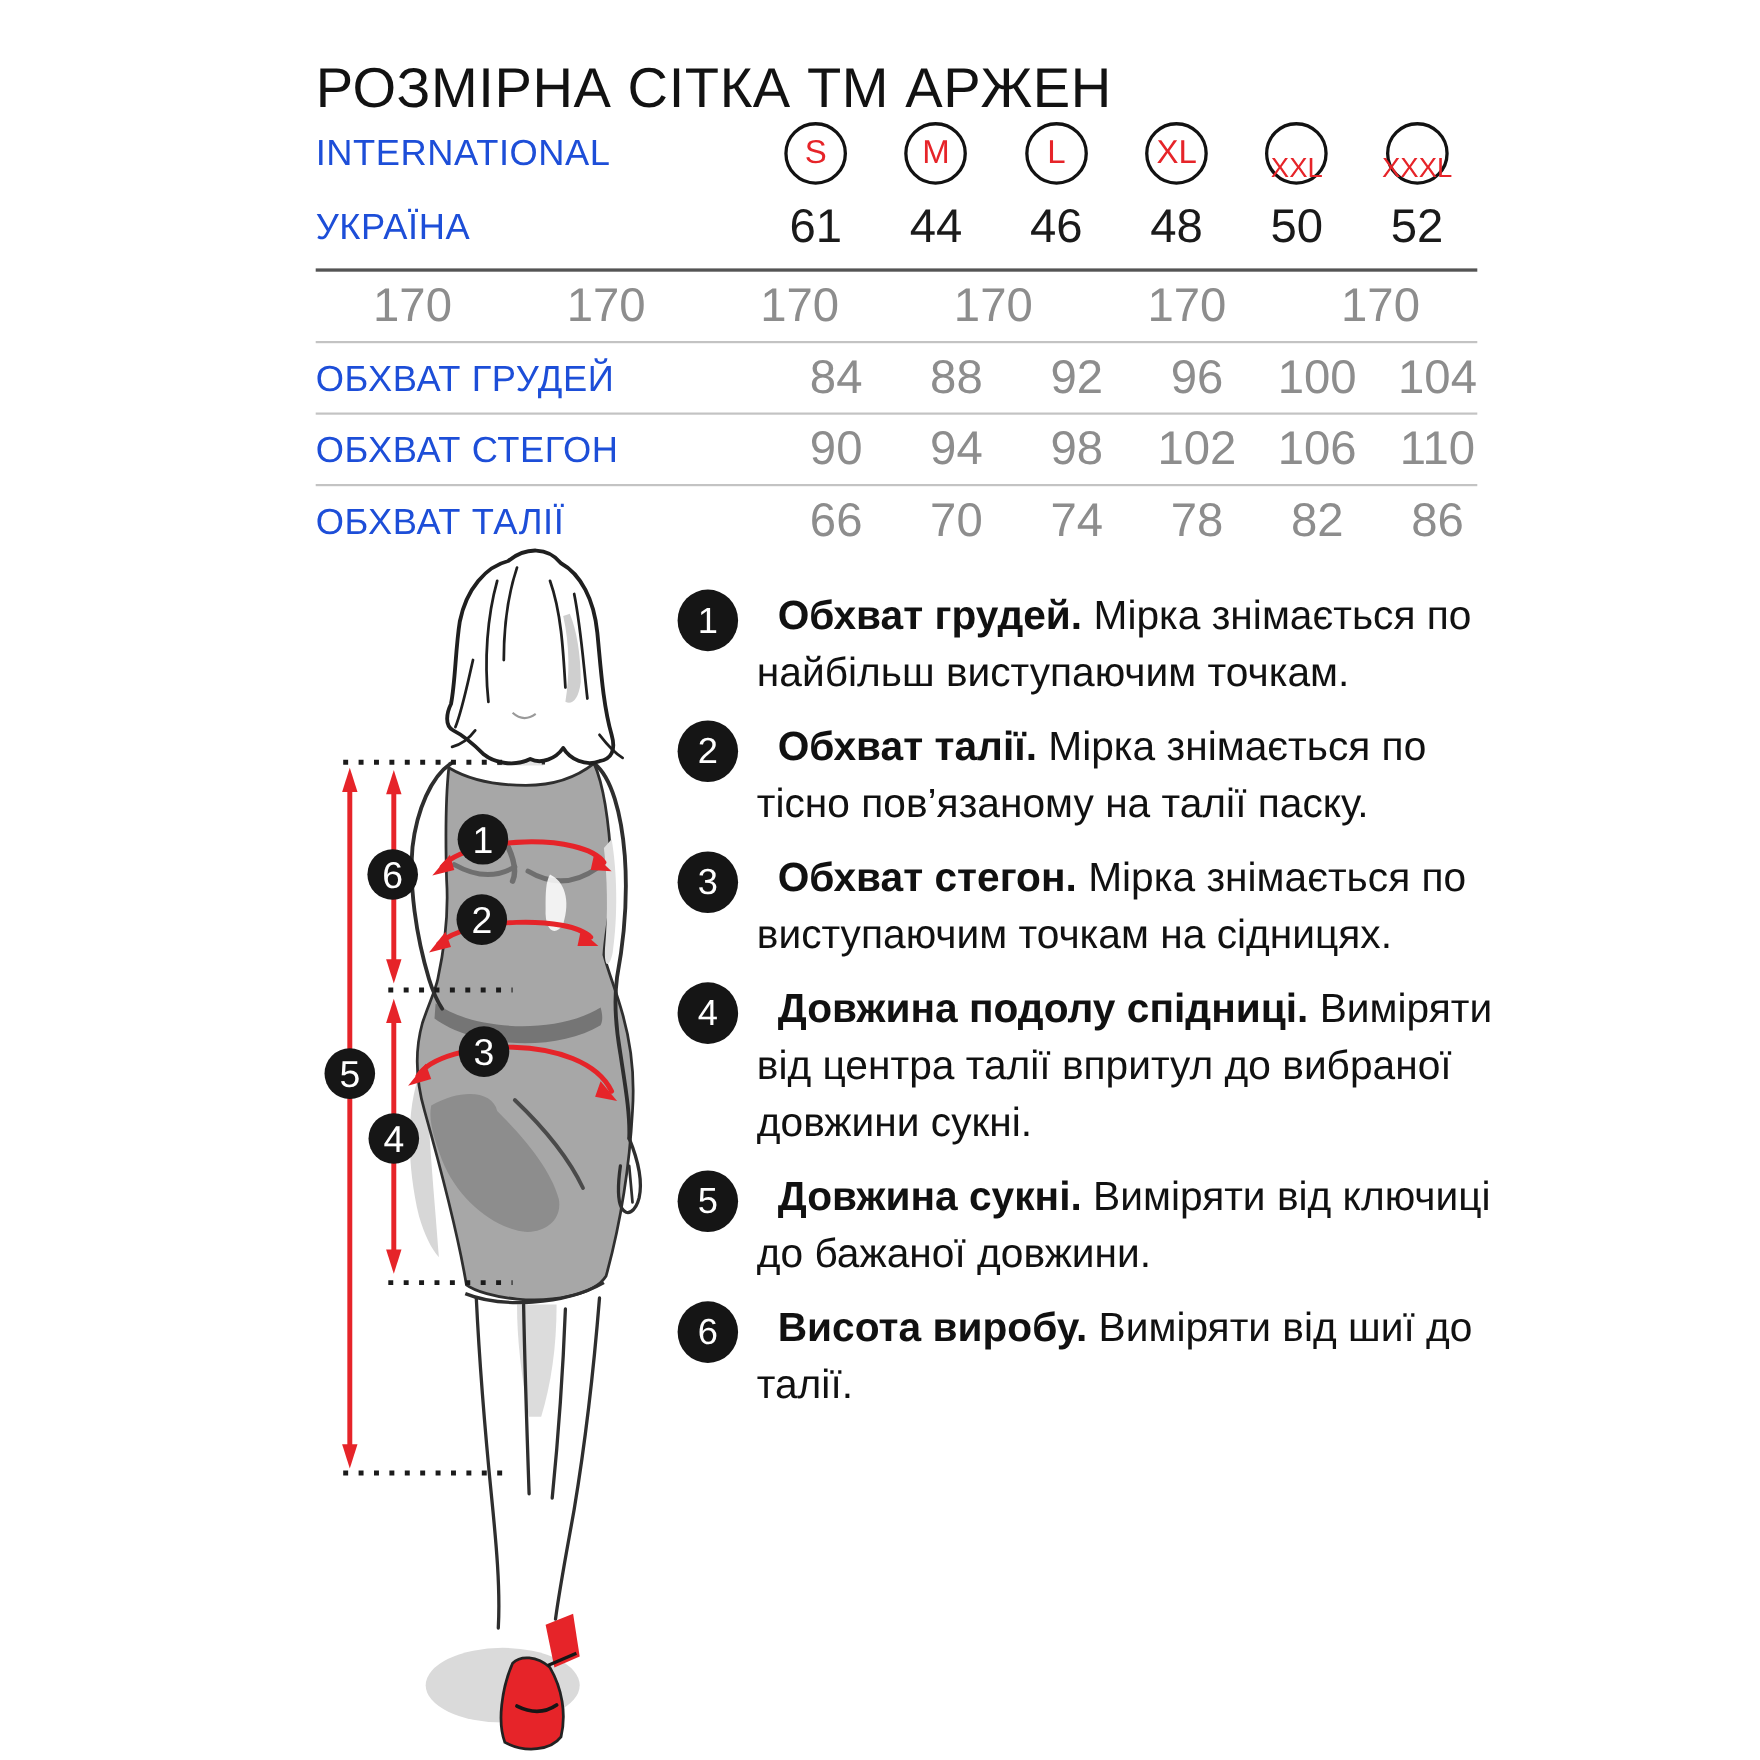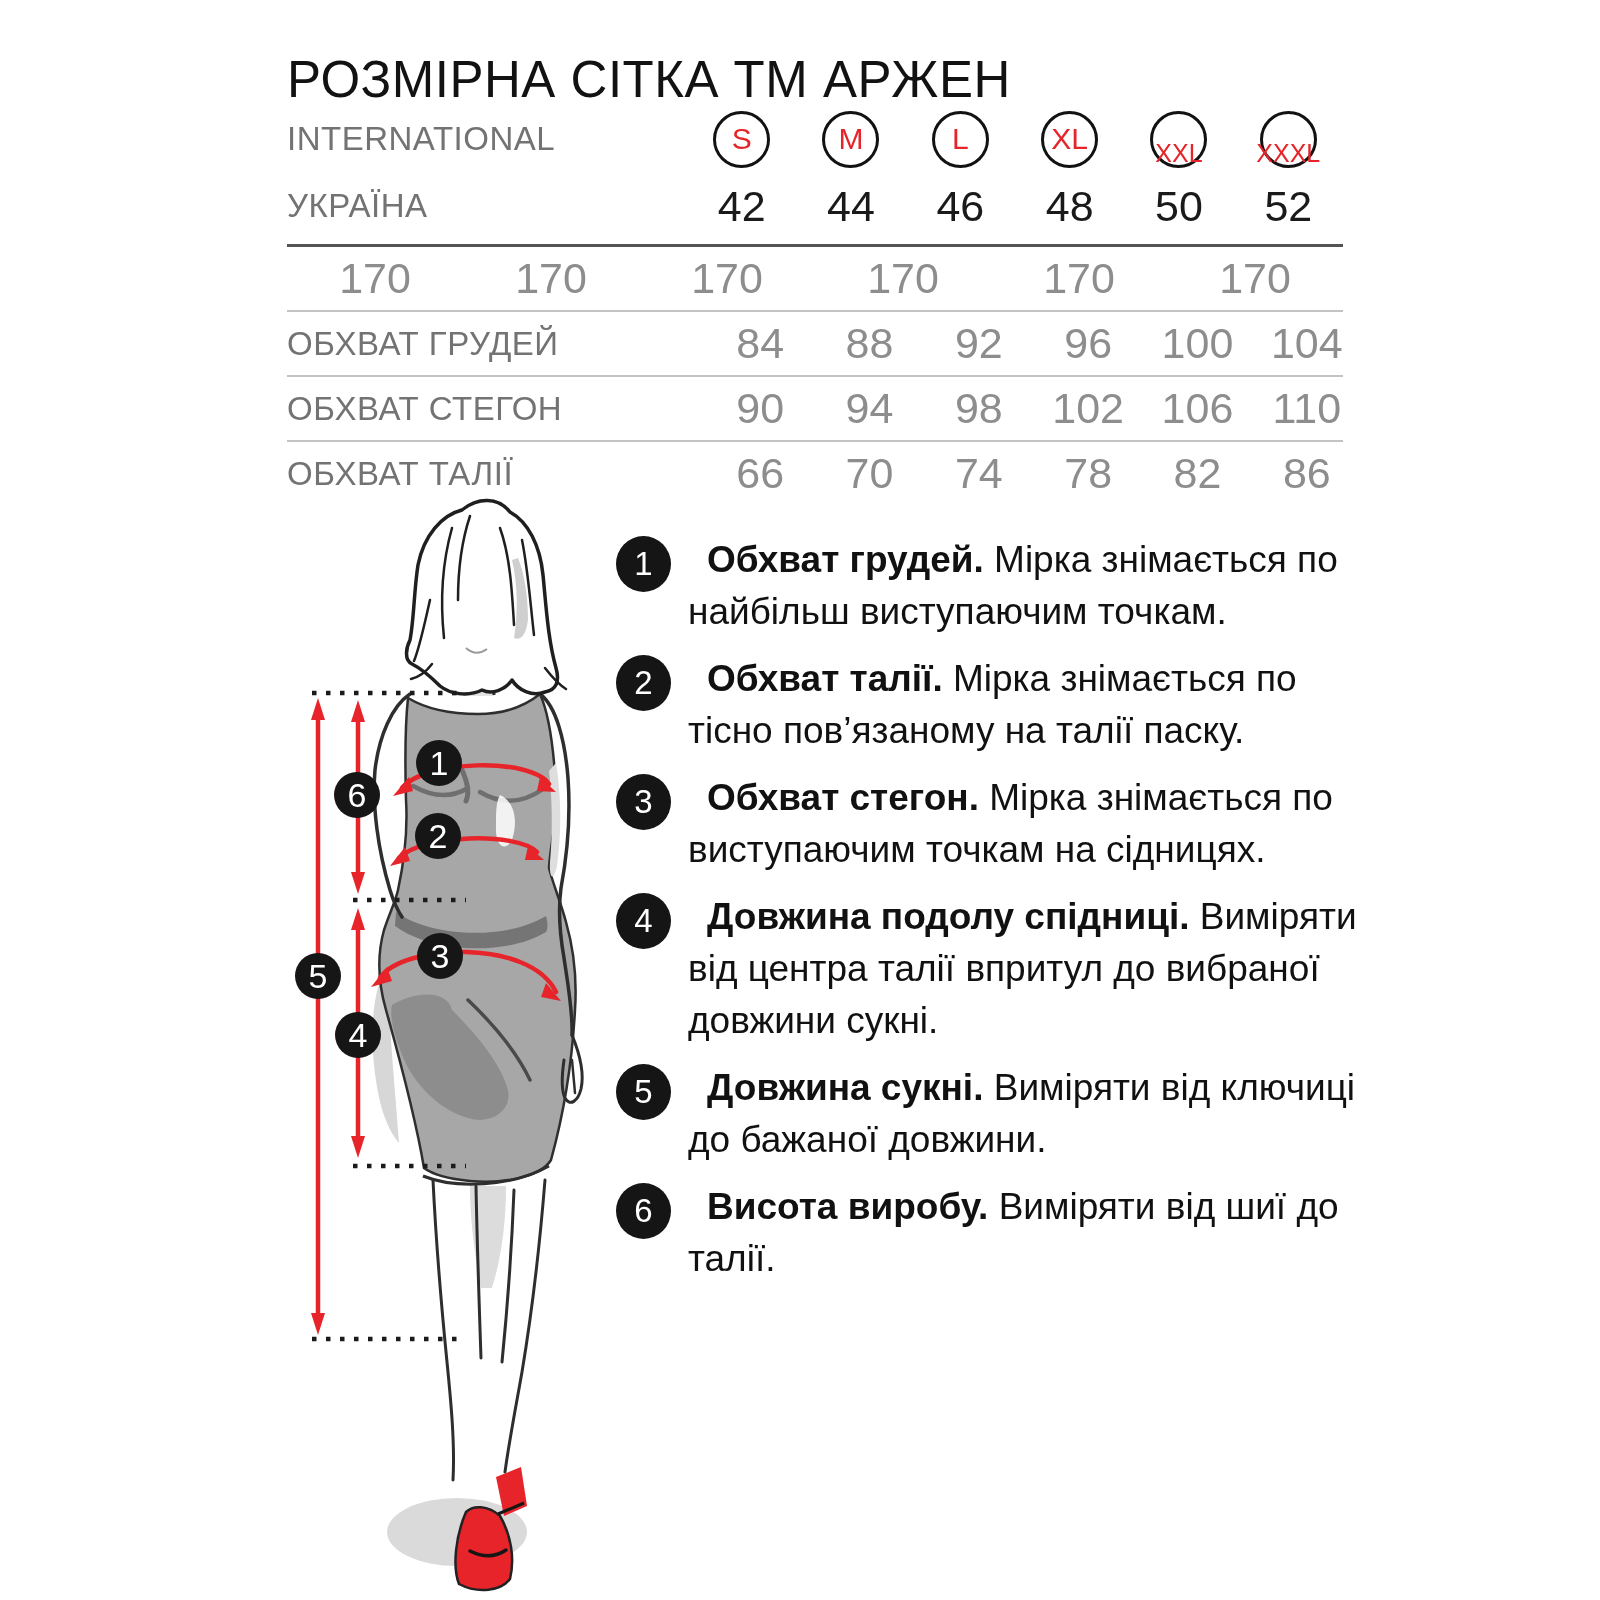--- a/index.html
+++ b/index.html
@@ -7,21 +7,21 @@
        font-family:"Liberation Sans","DejaVu Sans",sans-serif;color:#161616;}
   .page{position:absolute;inset:0;background:#fff;}
 
   
   .title{position:absolute;left:287px;top:22px;font-size:51px;font-weight:500;
          letter-spacing:0.5px;color:#121212;white-space:nowrap;margin-top:28px;}
 
   
   .size-table{position:absolute;left:287px;top:100px;width:1056px;}
   .trow{display:flex;align-items:center;}
-  .trow .lbl{width:400px;flex:0 0 400px;font-size:33px;color:#737373;letter-spacing:0.5px;}
+  .trow .lbl{width:400px;flex:0 0 400px;font-size:33px;color:#1d4ed8;letter-spacing:0.5px;}
   .trow .cell{flex:1;display:flex;justify-content:center;align-items:center;}
   .row-intl{height:78px;}
   .row-ukr{height:56px;}
   .size-circle{width:57px;height:57px;border:3.5px solid #121212;border-radius:50%;
                display:flex;align-items:center;justify-content:center;background:#fff;
                box-sizing:border-box;overflow:visible;}
   .size-circle span{color:#e62429;font-size:30px;line-height:1;white-space:nowrap;}
   .size-circle.small span{font-size:25px;margin-top:29px;}
   .num-black{font-size:43px;color:#1a1a1a;}
   .body-row{height:63px;}
@@ -80,21 +80,21 @@
         </div>
       <div class="cell">
           <div class="size-circle small">
             <span>XXXL</span>
           </div>
         </div>
     </div>
 
     <div class="trow row-ukr">
       <div class="lbl">УКРАЇНА</div>
-      <div class="cell num-black">42</div>
+      <div class="cell num-black">61</div>
       <div class="cell num-black">44</div>
       <div class="cell num-black">46</div>
       <div class="cell num-black">48</div>
       <div class="cell num-black">50</div>
       <div class="cell num-black">52</div>
     </div>
 
     <div class="trow body-row sep-thick">
       <div class="cell val">170</div>
       <div class="cell val">170</div>

